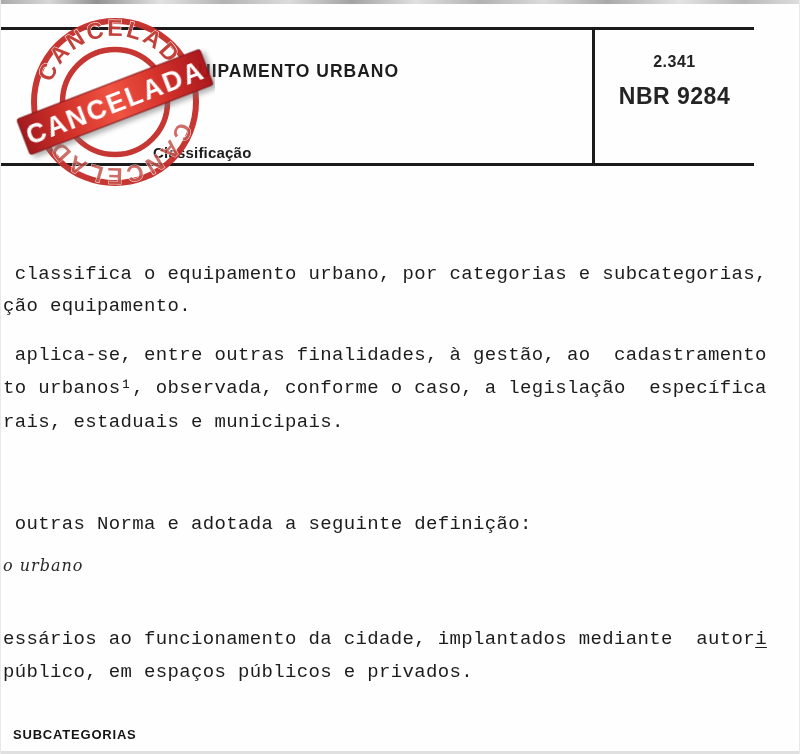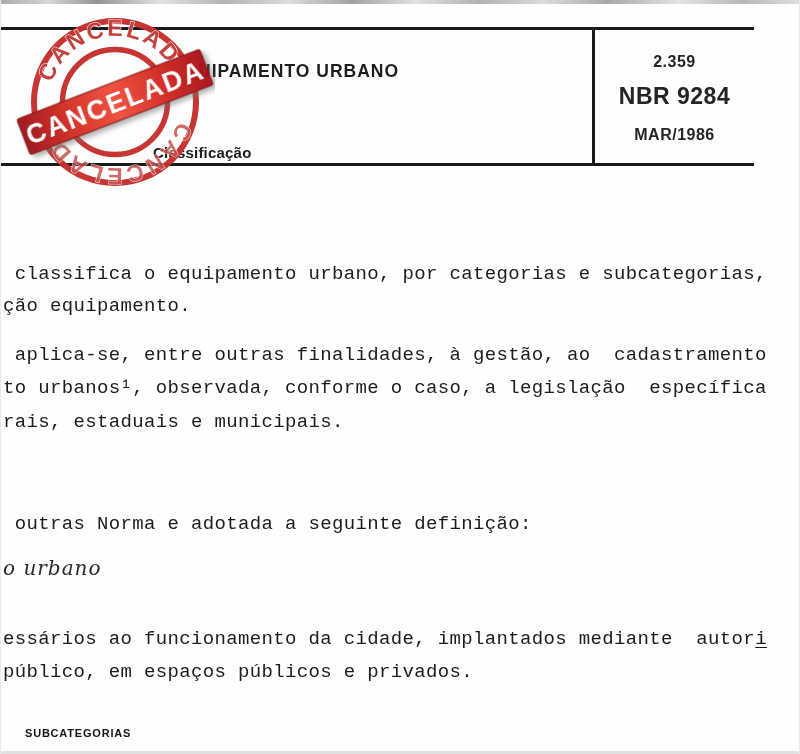--- a/index.html
+++ b/index.html
@@ -42,46 +42,45 @@
   .stamp{position:absolute;left:14px;top:2px;width:200px;height:200px;opacity:.97;}
   .ribbon-group{filter:drop-shadow(3px 4px 2.5px rgba(110,110,110,.55));}
   .bl{
     position:absolute;left:2px;
     font-family:"Liberation Mono", monospace;
     font-size:19px;letter-spacing:.35px;
     color:#1c1c1c;white-space:pre;text-align:center;
   }
   .bl.italic{
     font-family:"DejaVu Serif", serif;
-    font-style:italic;font-size:20px;letter-spacing:1px;color:#2a2a2a;
+    font-style:italic;font-size:16px;letter-spacing:1px;color:#2a2a2a;
   }
   .ul{text-decoration:underline;text-underline-offset:3px;}
   .footer-heading{
-    position:absolute;left:24px;top:727px;
-    font-size:11px;font-weight:bold;letter-spacing:.8px;color:#141414;
+    position:absolute;left:12px;top:727px;
+    font-size:13px;font-weight:bold;letter-spacing:.8px;color:#141414;
   }
 </style>
 </head>
 <body>
 
 <div class="doc">
 
   <div class="top-edge"></div>
 
   <div class="hline hline-top"></div>
   <div class="hline hline-bottom"></div>
   <div class="vline"></div>
 
   <div class="title">UIPAMENTO URBANO</div>
   <div class="subtitle">Classificação</div>
 
   <div class="refbox">
-    <div class="ref-code">2.359</div>
+    <div class="ref-code">2.341</div>
     <div class="ref-num">NBR 9284</div>
-    <div class="ref-date">MAR/1986</div>
   </div>
 
   <svg class="stamp" viewBox="0 0 200 200" xmlns="http://www.w3.org/2000/svg" aria-hidden="true">
     <defs>
       <linearGradient id="ribgrad" x1="0" y1="0" x2="1" y2="0">
         <stop offset="0%" stop-color="#9e1418"></stop>
         <stop offset="22%" stop-color="#ce2a22"></stop>
         <stop offset="50%" stop-color="#ef4e3c"></stop>
         <stop offset="72%" stop-color="#d72f27"></stop>
         <stop offset="100%" stop-color="#a81116"></stop>

